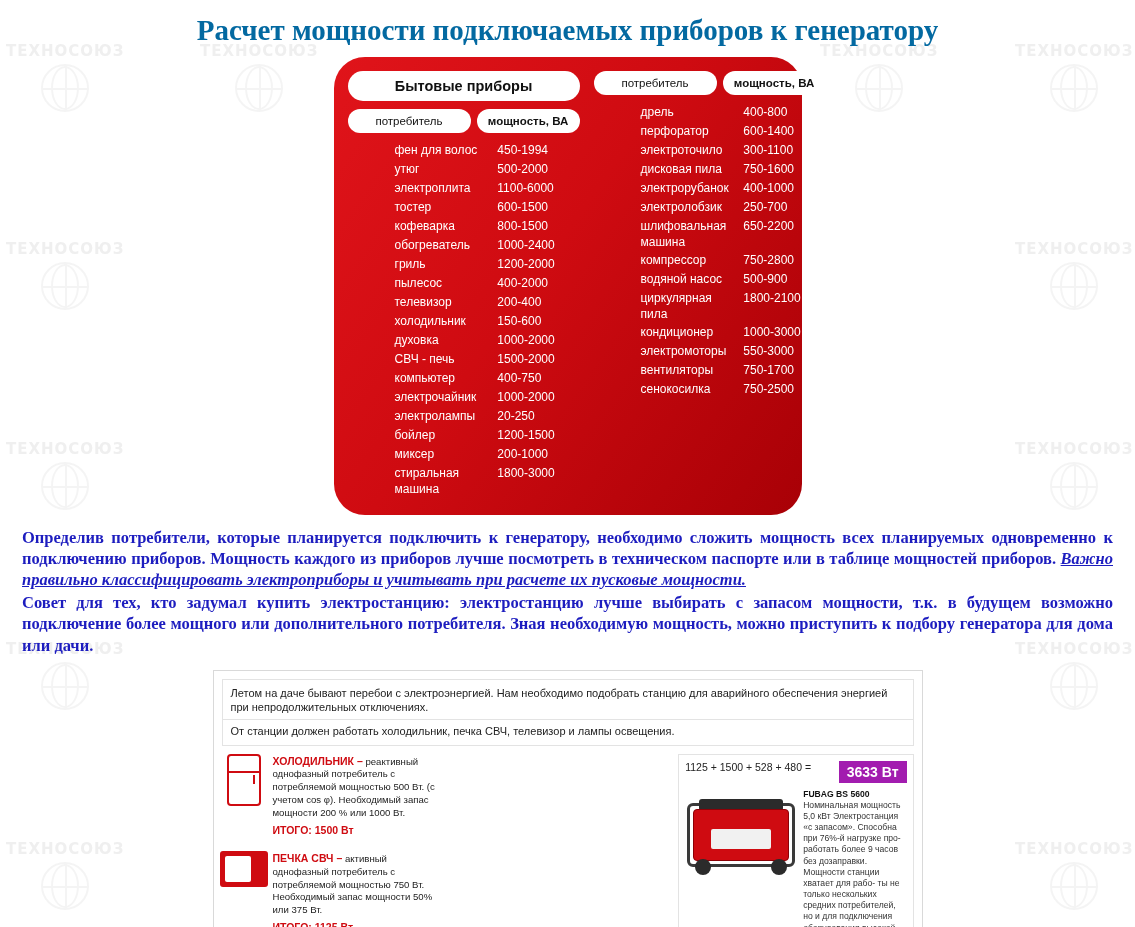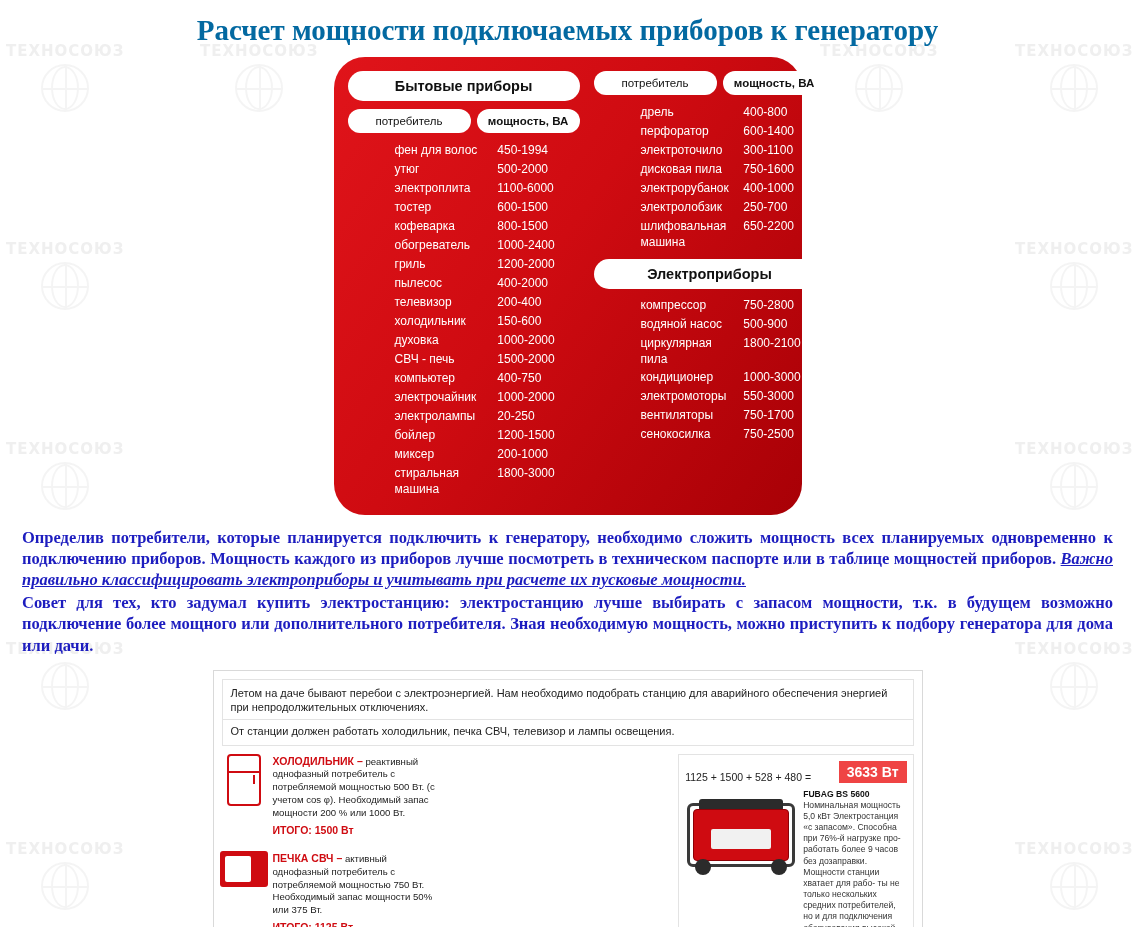--- a/index.html
+++ b/index.html
@@ -104,25 +104,25 @@
   
   .ic-fridge{width:30px;height:48px;border:2px solid #cf0b11;border-radius:4px;position:relative;}
   .ic-fridge:after{content:"";position:absolute;left:0;right:0;top:15px;border-top:2px solid #cf0b11;}
   .ic-fridge i{position:absolute;right:4px;top:19px;width:2px;height:9px;background:#cf0b11;}
   .ic-micro{width:44px;height:32px;border:2px solid #cf0b11;border-radius:3px;background:#cf0b11;position:relative;}
   .ic-micro i{position:absolute;left:3px;top:3px;width:26px;bottom:3px;background:#fff;border-radius:2px;}
 
   
   .ex-right{width:236px;border:1px solid #e3e3e3;box-sizing:border-box;padding:6px;}
   .sum{
-    display:flex;align-items:flex-end;gap:6px;font-family:"Liberation Sans",sans-serif;
+    display:flex;align-items:flex-start;gap:6px;font-family:"Liberation Sans",sans-serif;
     font-size:10.5px;color:#222;
   }
   .sum .big{
-    background:#ef4444;color:#fff;font-weight:bold;font-size:14px;
+    background:#a21caf;color:#fff;font-weight:bold;font-size:14px;
     padding:3px 8px;margin-left:auto;
   }
   .rec{
     margin-top:6px;font-family:"Liberation Sans",sans-serif;
     font-size:10.2px;color:#cf0b11;font-weight:bold;line-height:1.3;
   }
   .rec .grey{display:block;color:#555;font-weight:normal;font-size:9px;margin-top:2px;
     border-top:1px solid #e8e8e8;padding-top:3px;}
   .gen-row{display:flex;gap:6px;margin-top:6px;}
   .gen-img{width:112px;height:88px;position:relative;flex:0 0 112px;}
@@ -336,21 +336,20 @@
               <span class="vl">250-700</span>
             </div>
           <div class="row">
             <span class="nm">
               <span>шлифовальная</span>
               <span class="l2">машина</span>
             </span>
             <span class="vl">650-2200</span>
           </div>
         </div>
-        <div class="pill mid">Электроприборы</div>
         <div class="rows">
           <div class="row">
               <span class="nm">компрессор</span>
               <span class="vl">750-2800</span>
             </div>
           <div class="row">
               <span class="nm">водяной насос</span>
               <span class="vl">500-900</span>
             </div>
           <div class="row">

